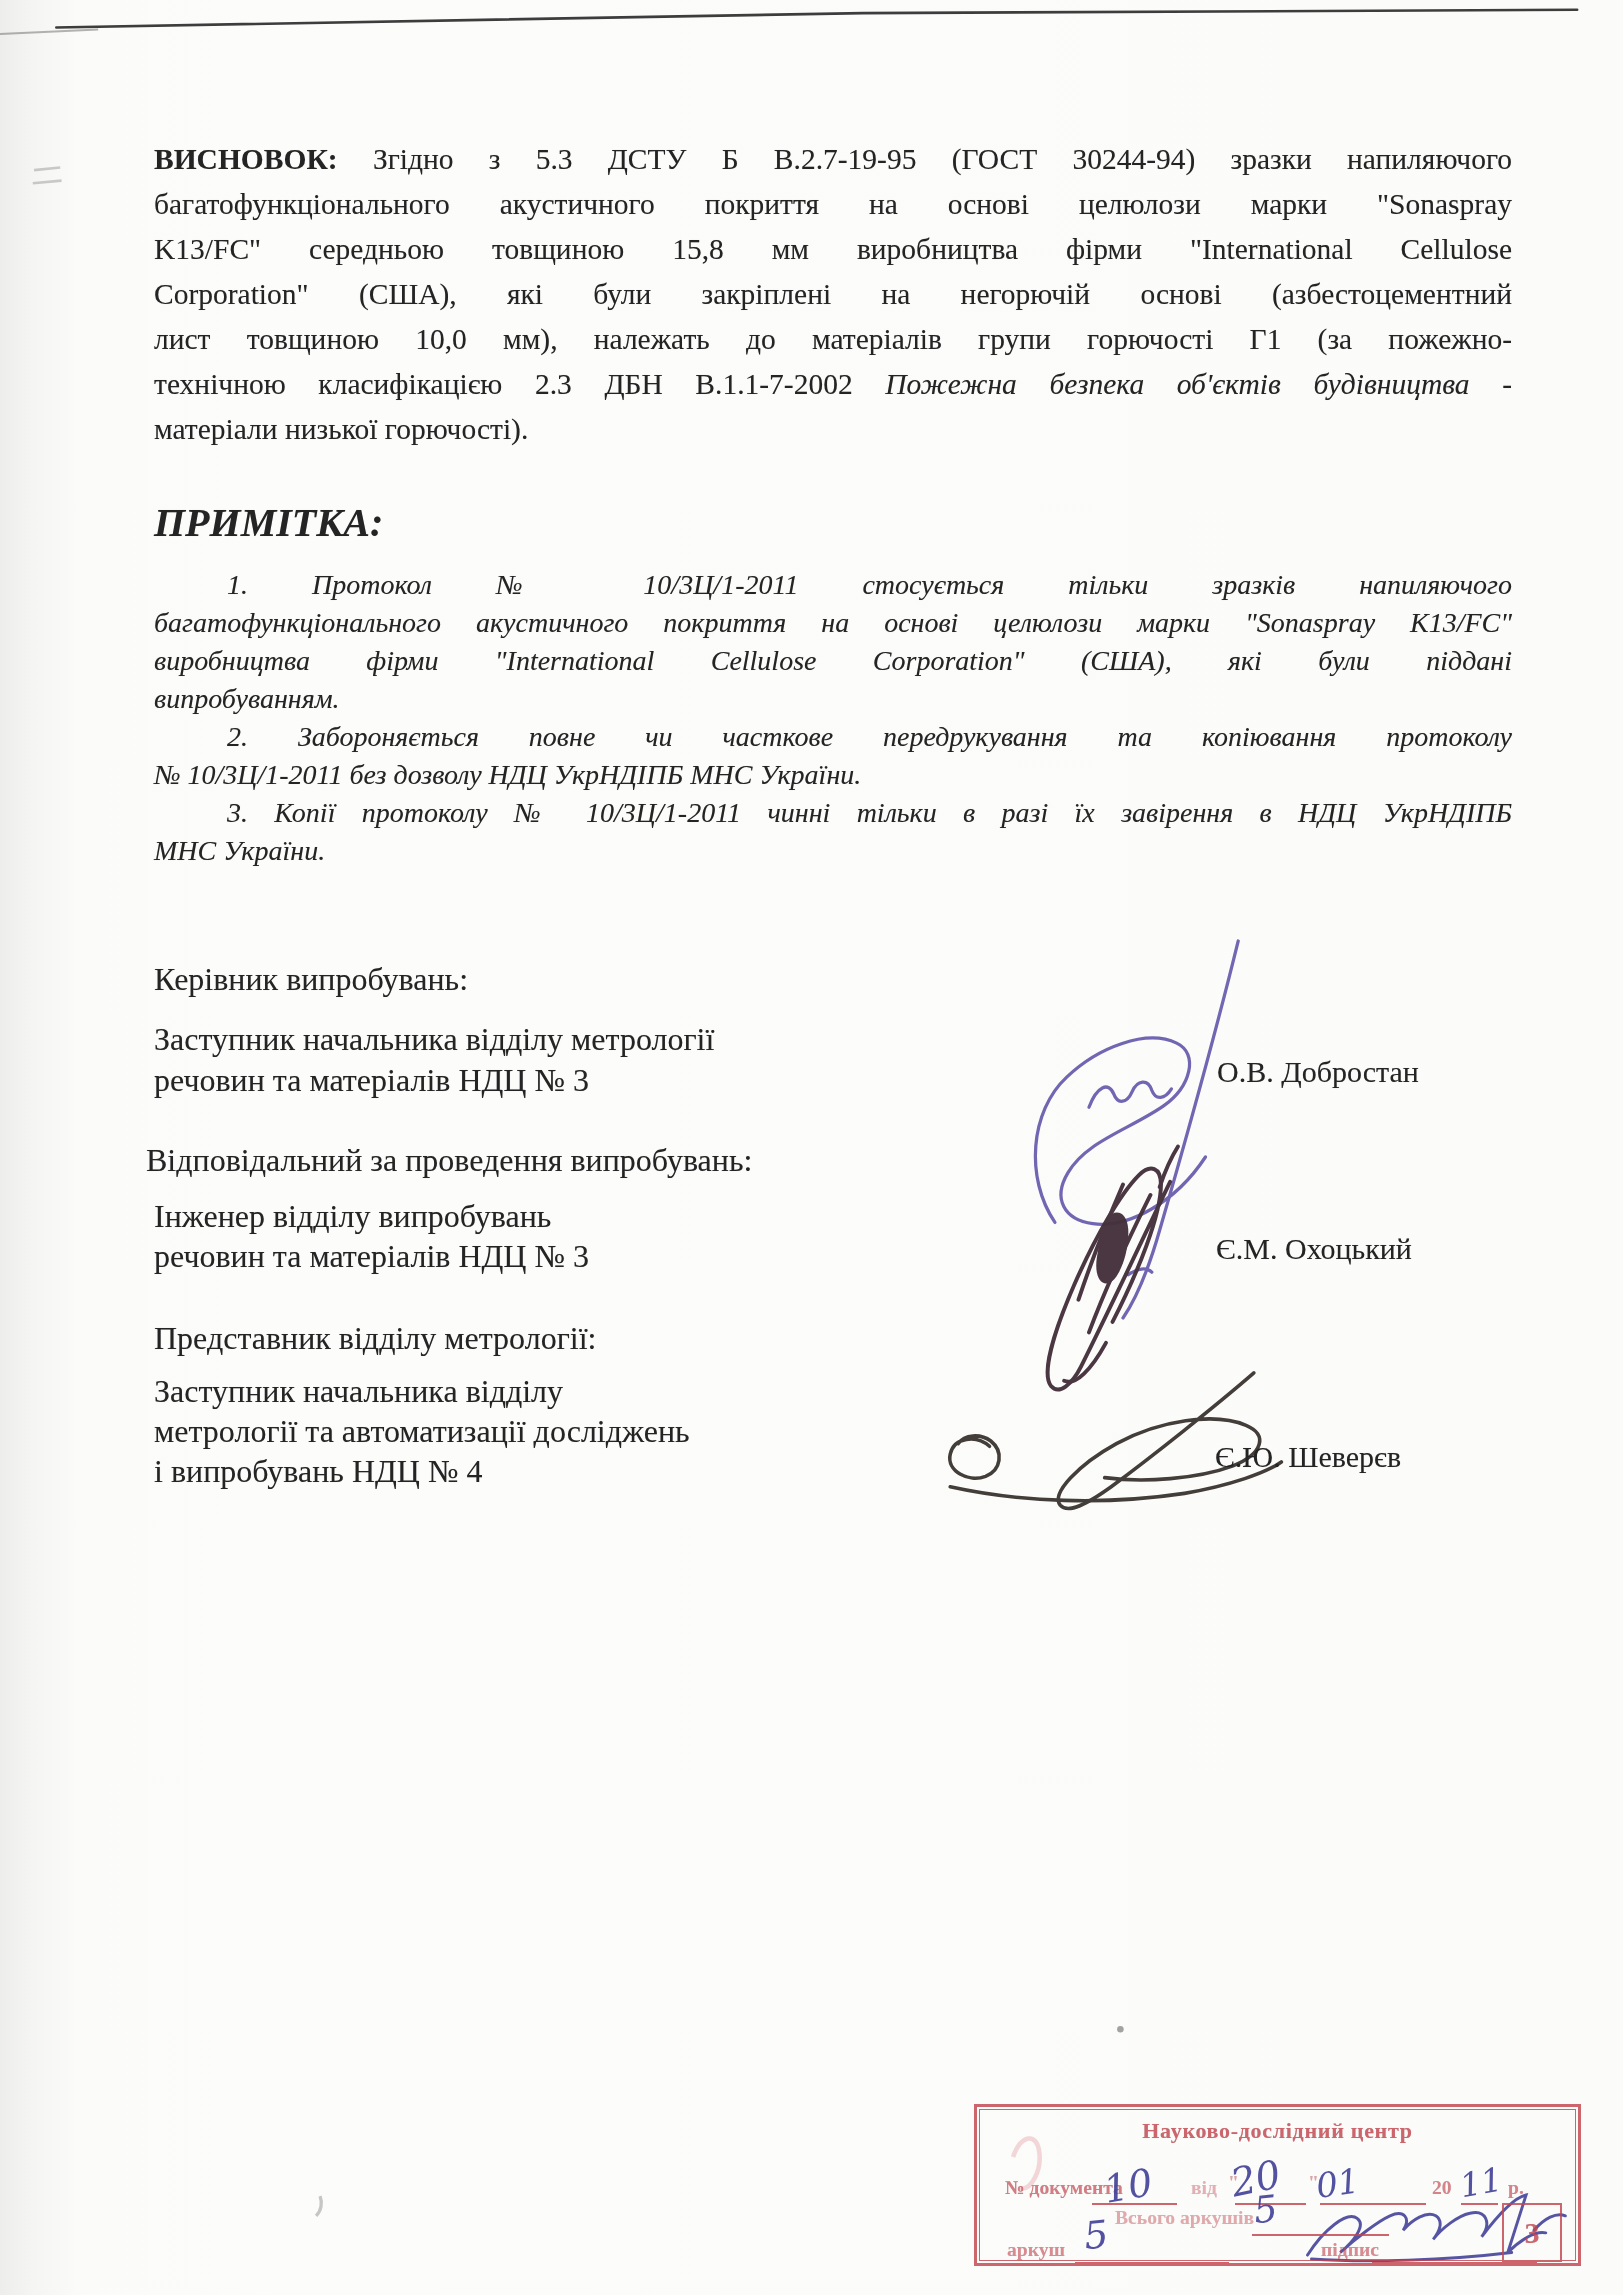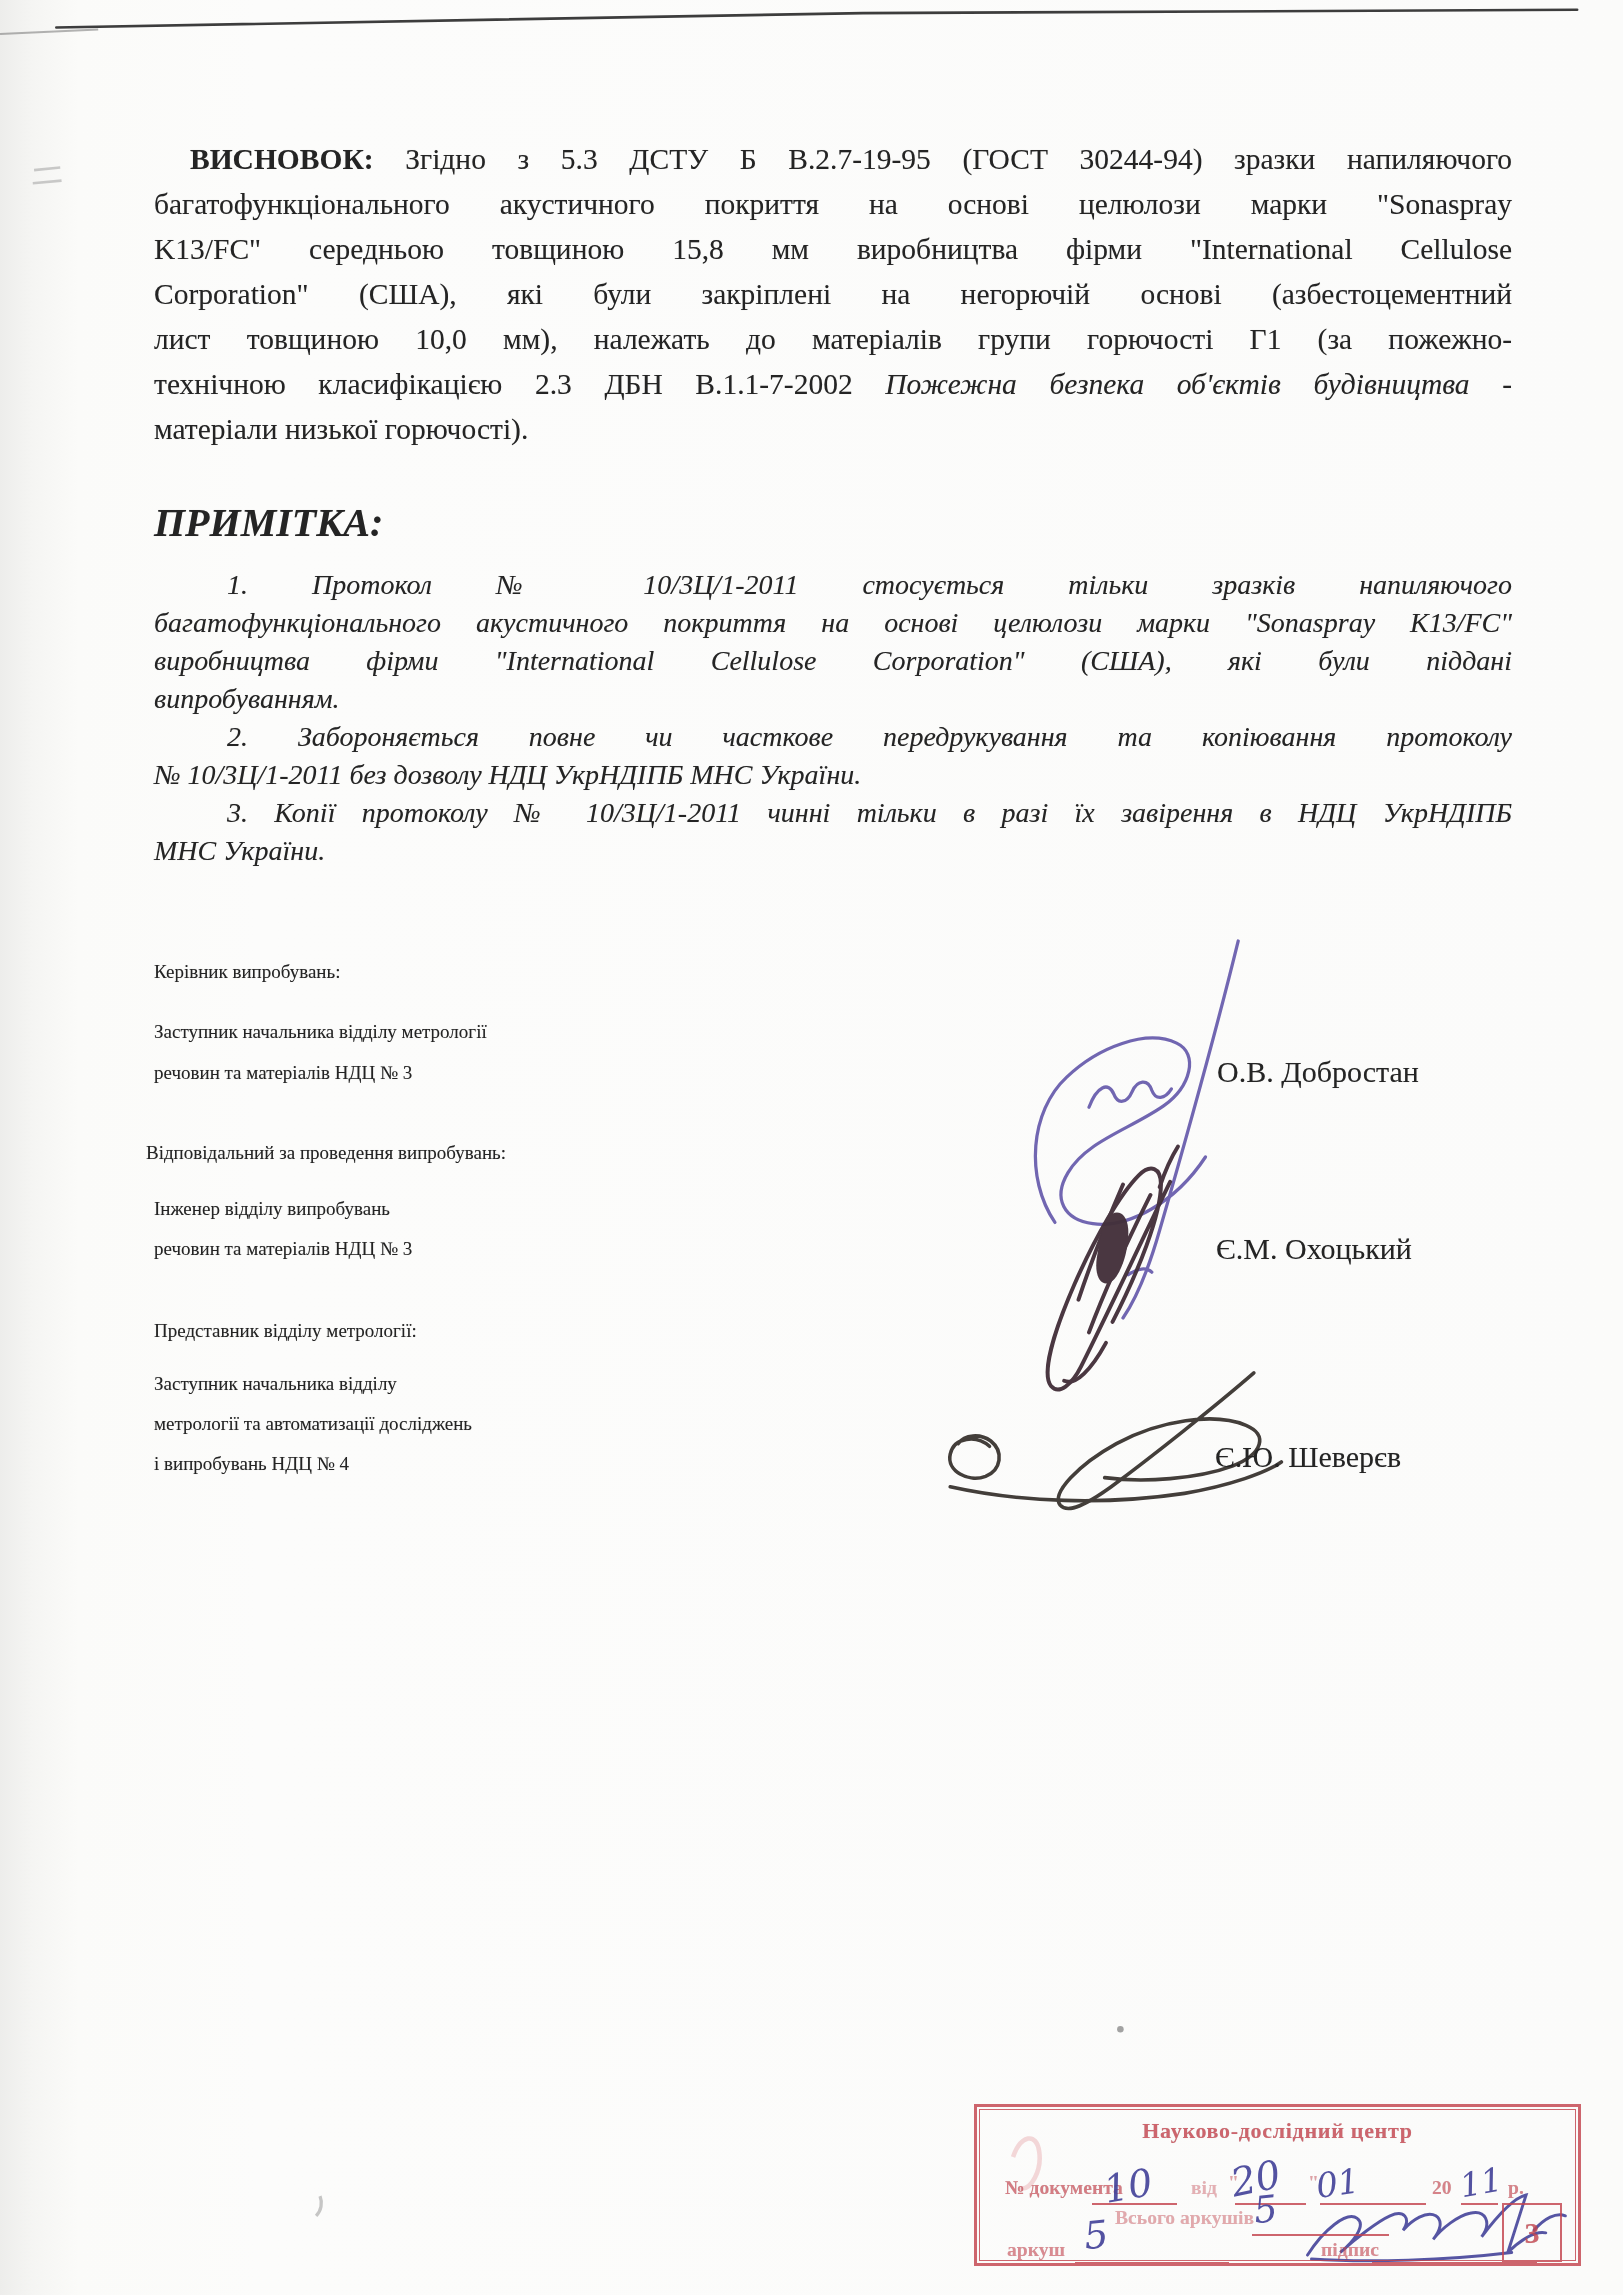--- a/index.html
+++ b/index.html
@@ -9,23 +9,23 @@
     font-family:"Liberation Serif",serif;color:#242424;
     text-shadow:0 0 0.7px rgba(30,30,30,.28);
   }
   .abs{position:absolute;}
   .tline{text-align:justify;text-align-last:justify;}
   .tline.last{text-align-last:left;}
   .tline.indent{padding-left:73px;}
   #conclusion{left:154px;top:137px;width:1358px;font-size:29.5px;line-height:45px;}
   #note-heading{left:154px;top:499px;font-size:40px;font-weight:bold;font-style:italic;}
   #notes{left:154px;top:566px;width:1358px;font-size:28px;line-height:38px;font-style:italic;}
-  .b{font-weight:bold;margin-left:36px;}
+  .b{font-weight:bold;}
   .i{font-style:italic;}
-  .sigline{font-size:19px;white-space:nowrap;}
+  .sigline{font-size:32px;white-space:nowrap;}
   .name{font-size:30px;white-space:nowrap;}
   svg.overlay{position:absolute;left:0;top:0;pointer-events:none;}
   
   .stamp{left:974px;top:2104px;width:607px;height:162px;font-family:"Liberation Serif",serif;}
   .stamp-red{position:absolute;inset:0;color:#c4454f;filter:blur(0.4px);opacity:.82;}
   .stamp-frame{position:absolute;inset:0;border:3.3px solid #c4454f;}
   .stamp-frame-inner{position:absolute;inset:4.6px;border:1.3px solid #c4454f;}
   .stamp-h{position:absolute;left:0;right:0;text-align:center;font-weight:bold;font-size:22px;letter-spacing:0.7px;}
   .stamp-lbl{position:absolute;font-size:19.6px;font-weight:bold;white-space:nowrap;}
   .sline{position:absolute;height:2px;background:#c4454f;}

